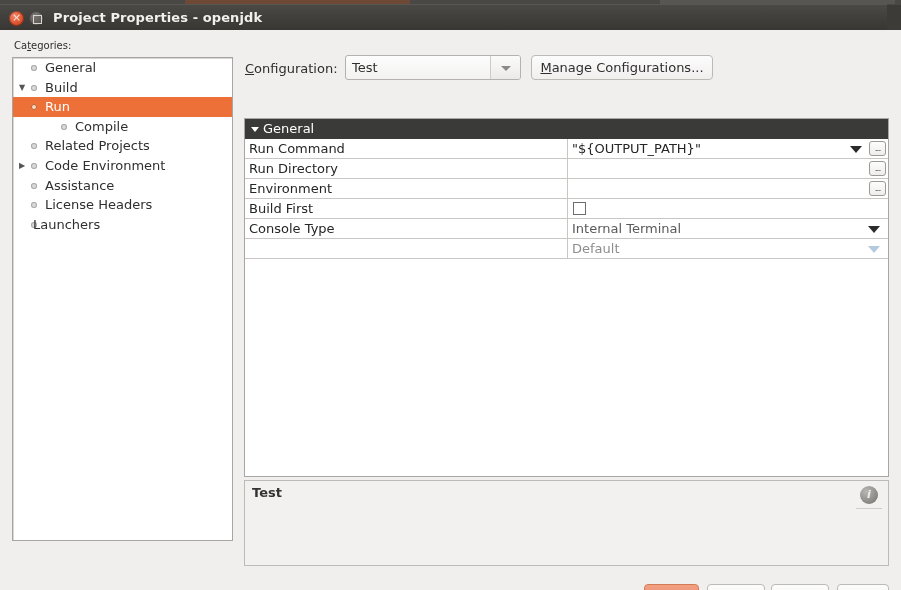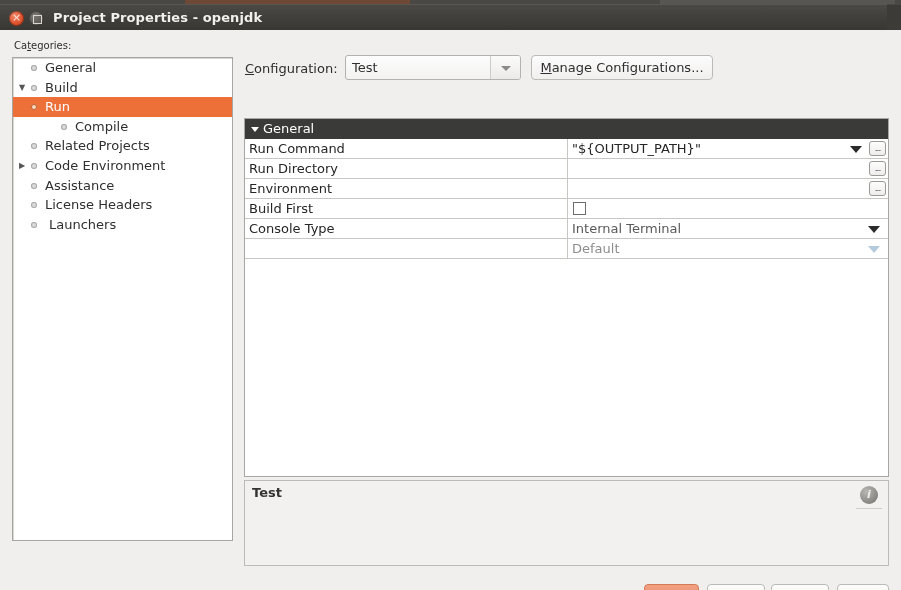--- a/index.html
+++ b/index.html
@@ -416,21 +416,21 @@
         <div class="tree-row">
           <span class="tw-bullet" style="left: 18px;"></span>
           <span class="tw-text" style="left: 32px;">Assistance</span>
         </div>
         <div class="tree-row">
           <span class="tw-bullet" style="left: 18px;"></span>
           <span class="tw-text" style="left: 32px;">License Headers</span>
         </div>
         <div class="tree-row">
           <span class="tw-bullet" style="left: 18px;"></span>
-          <span class="tw-text" style="left: 36px; text-align: right;">Launchers</span>
+          <span class="tw-text" style="left: 20px; text-align: right;">Launchers</span>
         </div>
       </div>
 
     <div class="cfg-label"><u>C</u>onfiguration:</div>
 
     <div class="cfg-combo">
       <div class="val">Test</div>
       <div class="arrowbox">
         <div class="tri-down"></div>
       </div>

